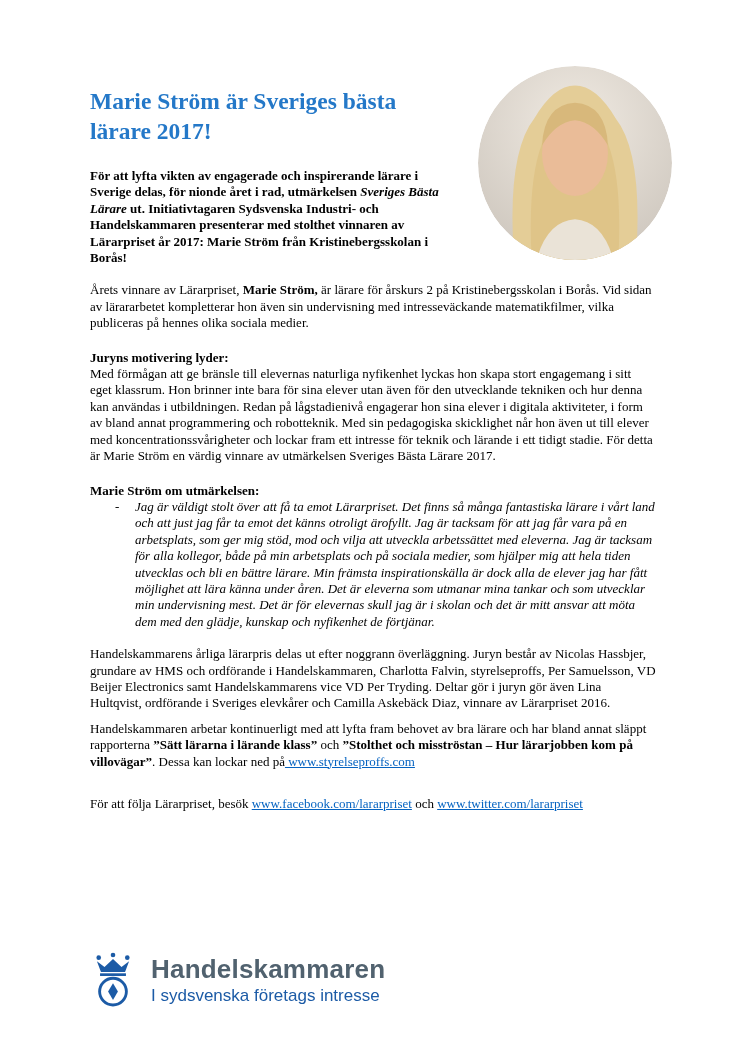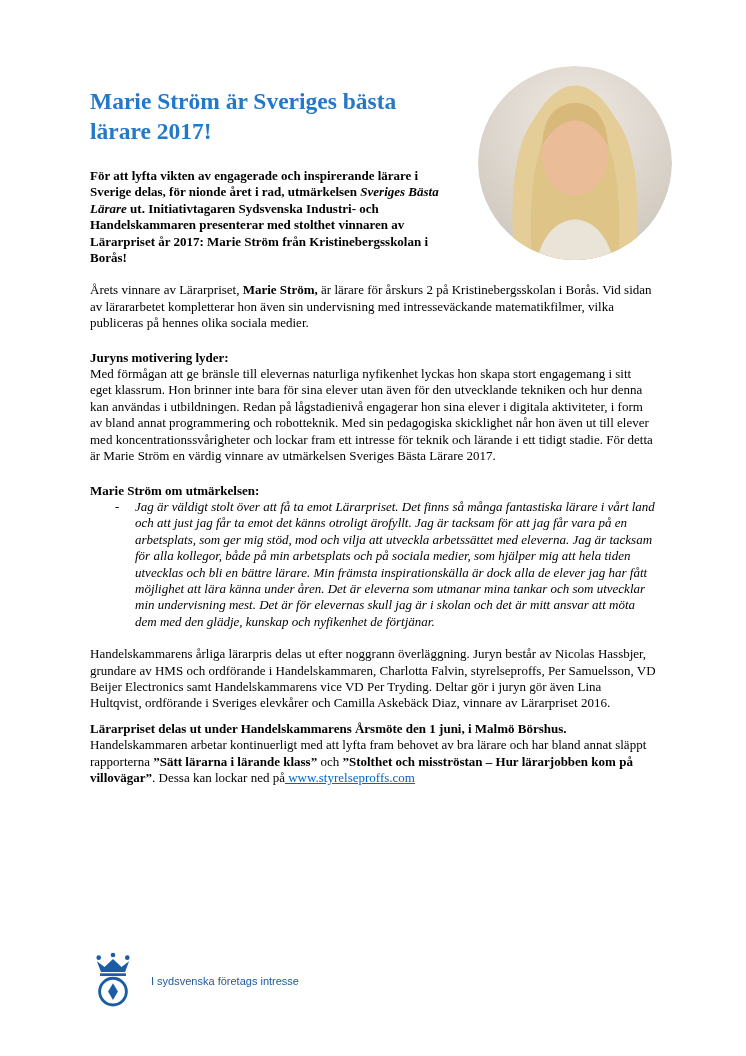--- a/index.html
+++ b/index.html
@@ -32,21 +32,21 @@
   .quote-text{margin:0;flex:1;font-style:italic;line-height:16.4px;}
 
   .follow{margin-top:26px;}
 
   a.link{color:var(--link-blue);text-decoration:underline;cursor:pointer;}
 
   .footer{position:absolute;left:88px;top:952px;display:flex;align-items:center;gap:13px;}
   .emblem{display:inline-block;line-height:0;}
   .brand-block{display:flex;flex-direction:column;font-family:"Liberation Sans",sans-serif;}
   .brand{font-size:26px;font-weight:bold;color:var(--brand-gray);letter-spacing:0.2px;line-height:30px;}
-  .tagline{font-size:11px;color:var(--logo-blue);margin-top:2px;}
+  .tagline{font-size:17px;color:var(--logo-blue);margin-top:2px;}
 </style>
 </head>
 <body>
 
 <div class="page">
 
   <figure class="portrait">
     <svg viewBox="0 0 200 200" width="194" height="194" aria-hidden="true">
       <defs>
         <clipPath id="clipCircle">
@@ -84,37 +84,38 @@
     <div class="quote">
       <span class="dash">-</span>
       <p class="quote-text">Jag är väldigt stolt över att få ta emot Lärarpriset. Det finns så många fantastiska lärare i vårt land och att just jag får ta emot det känns otroligt ärofyllt. Jag är tacksam för att jag får vara på en arbetsplats, som ger mig stöd, mod och vilja att utveckla arbetssättet med eleverna. Jag är tacksam för alla kollegor, både på min arbetsplats och på sociala medier, som hjälper mig att hela tiden utvecklas och bli en bättre lärare. Min främsta inspirationskälla är dock alla de elever jag har fått möjlighet att lära känna under åren. Det är eleverna som utmanar mina tankar och som utvecklar min undervisning mest. Det är för elevernas skull jag är i skolan och det är mitt ansvar att möta dem med den glädje, kunskap och nyfikenhet de förtjänar.</p>
     </div>
   </div>
 
 
   <p class="body-p">Handelskammarens årliga lärarpris delas ut efter noggrann överläggning. Juryn består av Nicolas Hassbjer, grundare av HMS och ordförande i Handelskammaren, Charlotta Falvin, styrelseproffs, Per Samuelsson, VD Beijer Electronics samt Handelskammarens vice VD Per Tryding. Deltar gör i juryn gör även Lina Hultqvist, ordförande i Sveriges elevkårer och Camilla Askebäck Diaz, vinnare av Lärarpriset 2016.</p>
 
   <div class="section close">
-    <p class="heading-b">Lärarpriset delas ut under Handelskammarens Årsmöte den 1 juni, i Malmö Börshus.</p>
     <p class="body-p no-top"><span>Handelskammaren arbetar kontinuerligt med att lyfta fram behovet av bra lärare och har bland annat släppt rapporterna </span><b>”Sätt lärarna i lärande klass”</b><span> och </span><b>”Stolthet och misströstan – Hur lärarjobben kom på villovägar”</b><span>. Dessa kan lockar ned på</span><a class="link" href="#"> www.styrelseproffs.com</a></p>
   </div>
 
+  <p class="body-p follow"><span>För att följa Lärarpriset, besök </span><a class="link" href="#">www.facebook.com/lararpriset</a><span> och </span><a class="link" href="#">www.twitter.com/lararpriset</a></p>
 
   <footer class="footer">
     <span class="emblem">
       <svg viewBox="0 0 56 62" width="50" height="56" aria-hidden="true">
         <g fill="#1C5BA6">
           <circle cx="12" cy="6" r="2.6"></circle>
           <circle cx="28" cy="3" r="2.6"></circle>
           <circle cx="44" cy="6" r="2.6"></circle>
           <path d="M10 10 L14.5 22 L41.5 22 L46 10 L37.5 16.5 L28 7.5 L18.5 16.5 Z"></path>
           <rect x="13.5" y="23.5" width="29" height="3"></rect>
         </g>
         <circle cx="28" cy="44" r="15" fill="none" stroke="#1C5BA6" stroke-width="3.2"></circle>
         <path d="M28 34.5 L33.5 44 L28 53.5 L22.5 44 Z" fill="#1C5BA6"></path>
       </svg>
     </span>
     <span class="brand-block">
+      <span class="brand">Handelskammaren</span>
       <span class="tagline">I sydsvenska företags intresse</span>
     </span>
   </footer>
 
 </div>
 
 </body></html>

